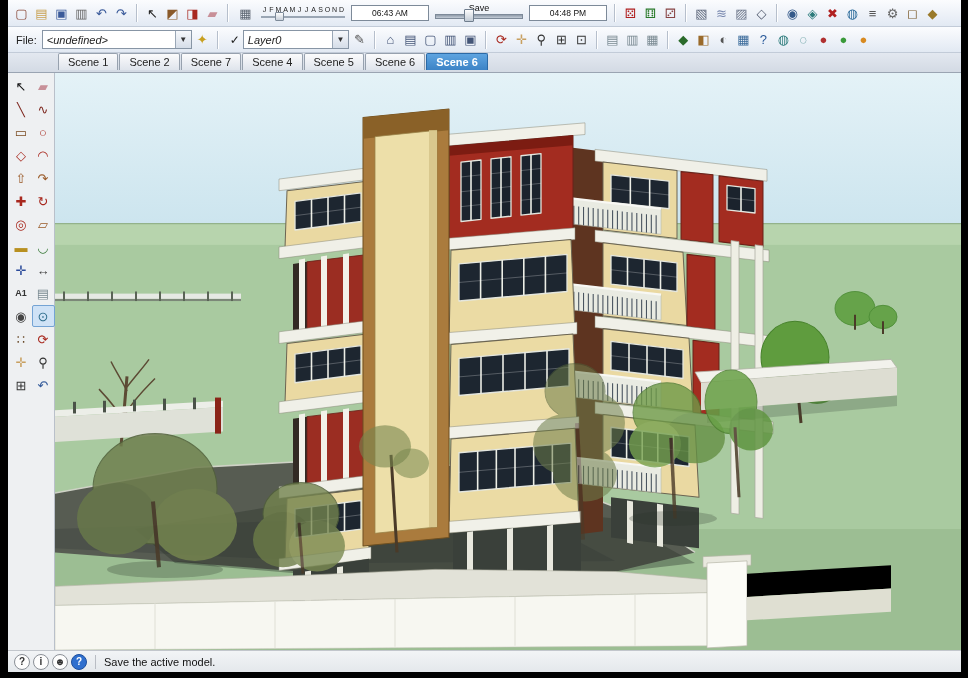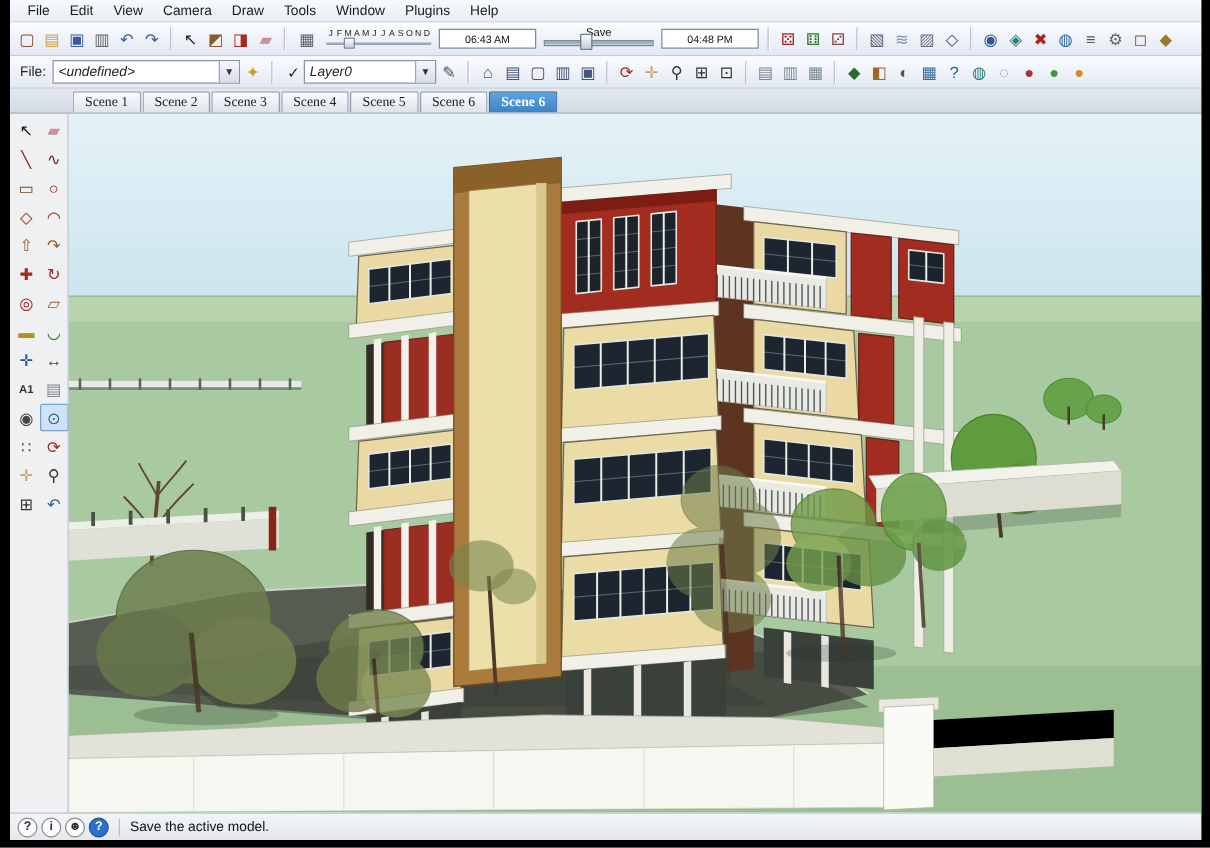--- a/index.html
+++ b/index.html
@@ -41,21 +41,21 @@
   
   .label{font-size:11px;color:#222;margin:0 4px 0 4px;}
   .combo{height:17px;border:1px solid #8795a5;background:#fff;display:flex;align-items:center;font-size:11px;font-style:italic;}
   .combo .val{flex:1;padding:0 4px;color:#222;white-space:nowrap;overflow:hidden;}
   .combo .dd{width:15px;height:100%;background:linear-gradient(#f6f8fb,#d5dde8);border-left:1px solid #9aa7b6;
              font-size:8px;display:flex;align-items:center;justify-content:center;color:#333;}
   .check{font-size:12px;color:#222;margin:0 2px 0 6px;}
 
   
   .tabsrow{height:19px;background:linear-gradient(#e3e8f0,#d3dae4);border-bottom:1px solid #9aa4b2;
-           display:flex;align-items:flex-end;padding-left:50px;font-family:Liberation Serif, serif;}
+           display:flex;padding-left:50px;}
   .stab{height:16px;line-height:16px;font-size:11px;color:#222;padding:0 9px;margin-right:1px;
         background:linear-gradient(#fbfbfc,#dfe4ec);border:1px solid #97a1ae;border-bottom:none;
         border-radius:2px 2px 0 0;cursor:default;}
   .stab.active{background:linear-gradient(#5ea4e0,#3c83c6);color:#fff;border-color:#2c6aa6;font-weight:bold;}
 
   
   .mainrow{flex:1;display:flex;min-height:0;}
   .palette{width:46px;background:#eef0f2;border-right:1px solid #b9c0ca;padding-top:2px;
            display:grid;grid-template-columns:21px 21px;gap:1px;justify-content:center;align-content:start;}
   .ptool{width:21px;height:20px;display:flex;align-items:center;justify-content:center;
@@ -76,31 +76,20 @@
        text-align:center;color:#333;background:#fdfdfd;font-weight:bold;}
   .sic.blue{background:#2f6fce;color:#fff;border-color:#1d4f9e;}
   .ssep{width:1px;height:14px;background:#b9bdc4;margin:0 4px;}
   .stext{font-size:11px;color:#111;}
 </style>
 </head>
 <body>
 
 <div id="app">
 
-  <div class="menubar">
-      <div class="mitem">File</div>
-      <div class="mitem">Edit</div>
-      <div class="mitem">View</div>
-      <div class="mitem">Camera</div>
-      <div class="mitem">Draw</div>
-      <div class="mitem">Tools</div>
-      <div class="mitem">Window</div>
-      <div class="mitem">Plugins</div>
-      <div class="mitem">Help</div>
-    </div>
 
   <div class="toolbar tb1">
     <div class="group">
         <span class="ticon" style="color: rgb(138, 74, 58);">▢</span>
         <span class="ticon" style="color: rgb(200, 160, 80);">▤</span>
         <span class="ticon" style="color: rgb(58, 90, 154);">▣</span>
         <span class="ticon" style="color: rgb(102, 102, 102);">▥</span>
         <span class="ticon" style="color: rgb(58, 90, 154);">↶</span>
         <span class="ticon" style="color: rgb(58, 90, 154);">↷</span>
       </div>
@@ -219,21 +208,21 @@
         <span class="ticon" style="color: rgb(42, 122, 122);">◌</span>
         <span class="ticon" style="color: rgb(176, 48, 48);">●</span>
         <span class="ticon" style="color: rgb(58, 154, 58);">●</span>
         <span class="ticon" style="color: rgb(216, 138, 32);">●</span>
       </div>
   </div>
 
   <div class="tabsrow">
       <div class="stab">Scene 1</div>
       <div class="stab">Scene 2</div>
-      <div class="stab">Scene 3</div>
+      <div class="stab">Scene 7</div>
       <div class="stab">Scene 4</div>
       <div class="stab">Scene 5</div>
       <div class="stab">Scene 6</div>
       <div class="stab active">Scene 6</div>
     </div>
 
   <div class="mainrow">
     <div class="palette">
         <div class="ptool">
           <span style="color: rgb(17, 17, 17);">↖</span>

